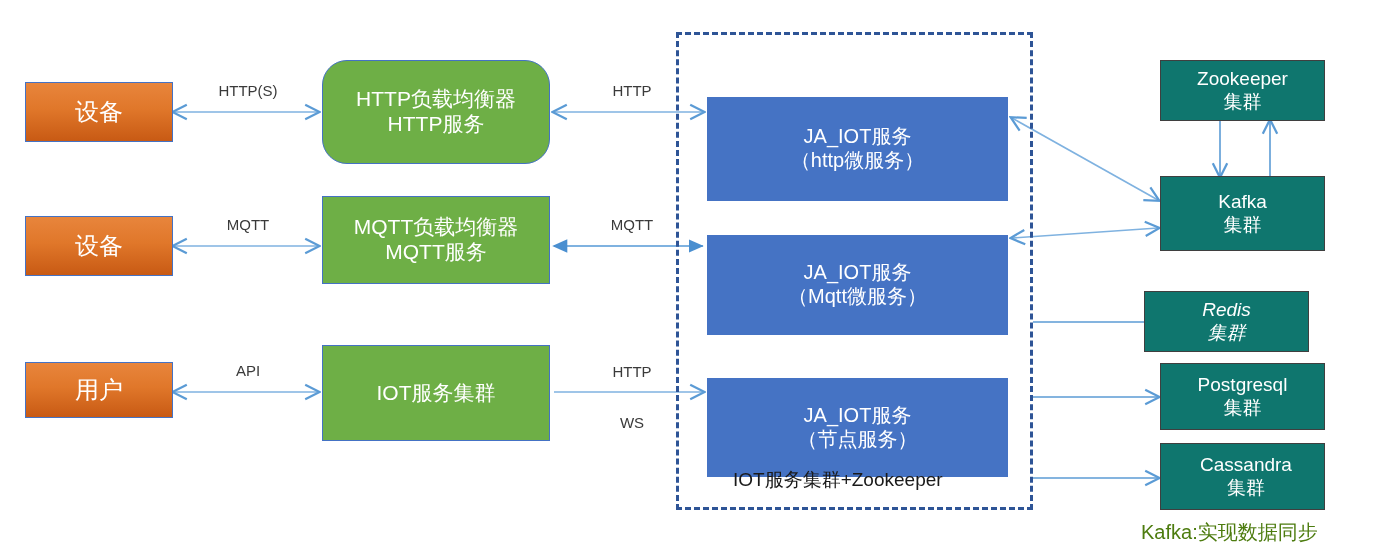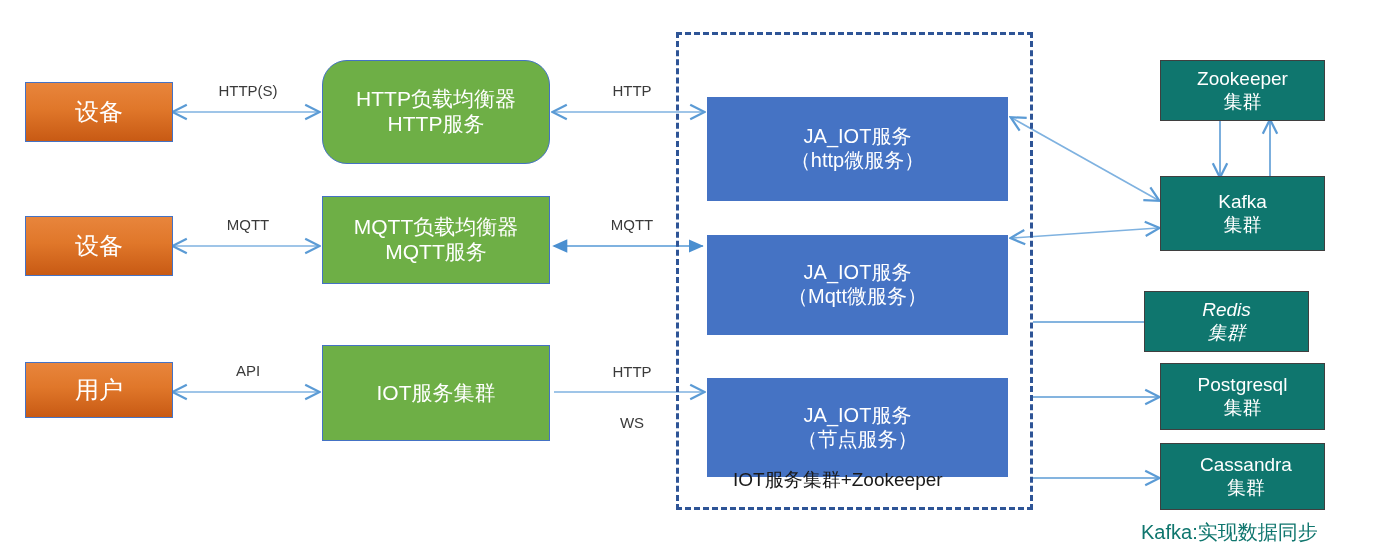--- a/index.html
+++ b/index.html
@@ -9,21 +9,21 @@
   .box{position:absolute;box-sizing:border-box;display:flex;align-items:center;justify-content:center;
        text-align:center;color:#ffffff;line-height:1.18;white-space:pre-line;}
   .box-orange{background:linear-gradient(to bottom,#E8853C 0%,#E0772A 45%,#C85A14 100%);
               border:1px solid #4472C4;font-size:24px;}
   .box-green{background:#6EAF46;border:1px solid #4472C4;font-size:21px;}
   .box-blue{background:#4573C4;border:0;font-size:20px;margin-top:37px;}
   .box-gray{background:#0f766e;border:1.5px solid #3F3F3F;font-size:19px;}
   .dashed-region{position:absolute;box-sizing:border-box;border:3px dashed #2E5496;background:transparent;}
   .edge-label{position:absolute;color:#3A3A3A;font-size:15px;white-space:nowrap;text-align:center;}
   .plain-label{position:absolute;color:#1A1A1A;font-size:19px;white-space:nowrap;}
-  .caption{position:absolute;color:#0f766e;font-size:20px;white-space:nowrap;}
+  .caption{position:absolute;color:#4d7c0f;font-size:20px;white-space:nowrap;}
   svg.edges{position:absolute;left:0;top:0;width:1389px;height:556px;pointer-events:none;}
 </style>
 </head>
 <body>
 
 <div id="canvas">
 
   <svg class="edges" viewBox="0 0 1389 556">
     <defs>
       <marker id="ah-open" markerWidth="11" markerHeight="11" refX="9" refY="5.5" orient="auto">

